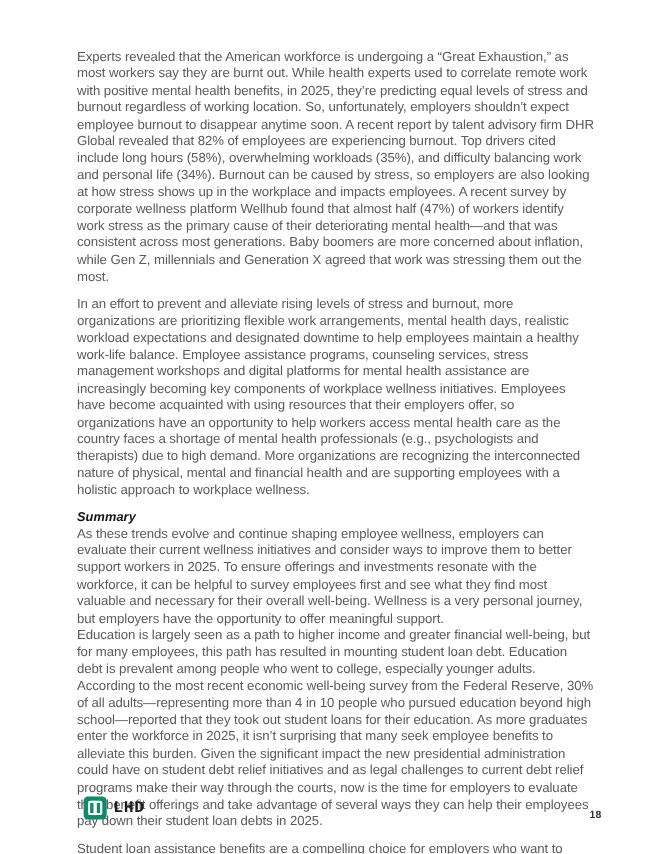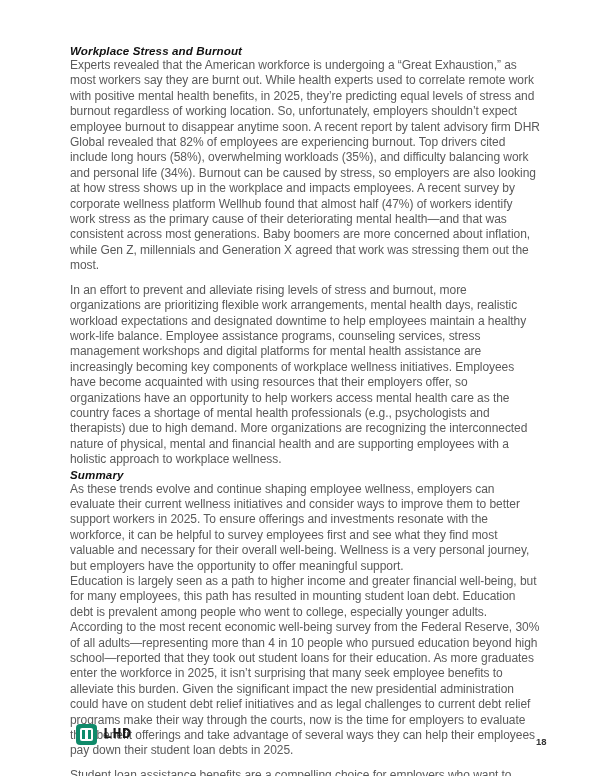--- a/index.html
+++ b/index.html
@@ -1,34 +1,33 @@
 <!DOCTYPE html>
 <html><head>
 <meta charset="utf-8">
 <style>
   html, body { margin: 0; padding: 0; background: #ffffff; }
   body { width: 600px; height: 776px; position: relative; overflow: hidden; font-family: "Liberation Sans", sans-serif; }
   .page { position: absolute; left: 70px; top: 44px; width: 470px; }
   .h3 { font-weight: bold; font-style: italic; color: #111; font-size: 11.6px; line-height: 14px; margin: 0; letter-spacing: 0.1px; }
   .p { color: #5a5a5a; font-size: 12px; line-height: 15.4px; margin: 0; letter-spacing: -0.05px; }
   .gap { margin-top: 9px; }
-  .h3.after { }
+  .h3.after { margin-top: 10px; }
   .h2 { color: #179a76; font-weight: bold; font-size: 19px; line-height: 24px; margin: 8px 0 2px 0; letter-spacing: 0.2px; }
   .footer-logo { position: absolute; left: 76px; top: 724px; display: flex; align-items: center; gap: 6px; font-family: Liberation Mono, monospace; }
   .logo-box { width: 21px; height: 21px; background: #0f8a6a; border-radius: 4px; position: relative; }
   .logo-box::before { content: ""; position: absolute; left: 4px; top: 4px; width: 13px; height: 13px; border: 2px solid #fff; box-sizing: border-box; border-radius: 2px; }
   .logo-box::after { content: ""; position: absolute; left: 9px; top: 4px; width: 3px; height: 13px; background: #fff; }
   .logo-text { font-weight: bold; color: #1a1a1a; font-size: 15px; letter-spacing: 0.5px; }
   .page-num { position: absolute; left: 536px; top: 736px; font-size: 9.5px; color: #333; font-weight: bold; }
 </style>
 </head>
 <body>
 
 <div class="page">
-  <h3 class="h3">Workplace Stress and Burnout</h3>
   <p class="p">Experts revealed that the American workforce is undergoing a “Great Exhaustion,” as most workers say they are burnt out. While health experts used to correlate remote work with positive mental health benefits, in 2025, they’re predicting equal levels of stress and burnout regardless of working location. So, unfortunately, employers shouldn’t expect employee burnout to disappear anytime soon. A recent report by talent advisory firm DHR Global revealed that 82% of employees are experiencing burnout. Top drivers cited include long hours (58%), overwhelming workloads (35%), and difficulty balancing work and personal life (34%). Burnout can be caused by stress, so employers are also looking at how stress shows up in the workplace and impacts employees. A recent survey by corporate wellness platform Wellhub found that almost half (47%) of workers identify work stress as the primary cause of their deteriorating mental health—and that was consistent across most generations. Baby boomers are more concerned about inflation, while Gen Z, millennials and Generation X agreed that work was stressing them out the most.</p>
   <p class="p gap">In an effort to prevent and alleviate rising levels of stress and burnout, more organizations are prioritizing flexible work arrangements, mental health days, realistic workload expectations and designated downtime to help employees maintain a healthy work-life balance. Employee assistance programs, counseling services, stress management workshops and digital platforms for mental health assistance are increasingly becoming key components of workplace wellness initiatives. Employees have become acquainted with using resources that their employers offer, so organizations have an opportunity to help workers access mental health care as the country faces a shortage of mental health professionals (e.g., psychologists and therapists) due to high demand. More organizations are recognizing the interconnected nature of physical, mental and financial health and are supporting employees with a holistic approach to workplace wellness.</p>
 
   <h3 class="h3 after">Summary</h3>
   <p class="p">As these trends evolve and continue shaping employee wellness, employers can evaluate their current wellness initiatives and consider ways to improve them to better support workers in 2025. To ensure offerings and investments resonate with the workforce, it can be helpful to survey employees first and see what they find most valuable and necessary for their overall well-being. Wellness is a very personal journey, but employers have the opportunity to offer meaningful support.</p>
 
   <p class="p">Education is largely seen as a path to higher income and greater financial well-being, but for many employees, this path has resulted in mounting student loan debt. Education debt is prevalent among people who went to college, especially younger adults. According to the most recent economic well-being survey from the Federal Reserve, 30% of all adults—representing more than 4 in 10 people who pursued education beyond high school—reported that they took out student loans for their education. As more graduates enter the workforce in 2025, it isn’t surprising that many seek employee benefits to alleviate this burden. Given the significant impact the new presidential administration could have on student debt relief initiatives and as legal challenges to current debt relief programs make their way through the courts, now is the time for employers to evaluate their benefit offerings and take advantage of several ways they can help their employees pay down their student loan debts in 2025.</p>
   <p class="p gap">Student loan assistance benefits are a compelling choice for employers who want to attract and retain qualified workers and secure a competitive advantage in the labor market. Several recent legislative changes have expanded the types of benefits employers can offer. Specifically, there are two key programs employers can offer heading into 2025: educational assistance programs and qualified</p>
 </div>
 

